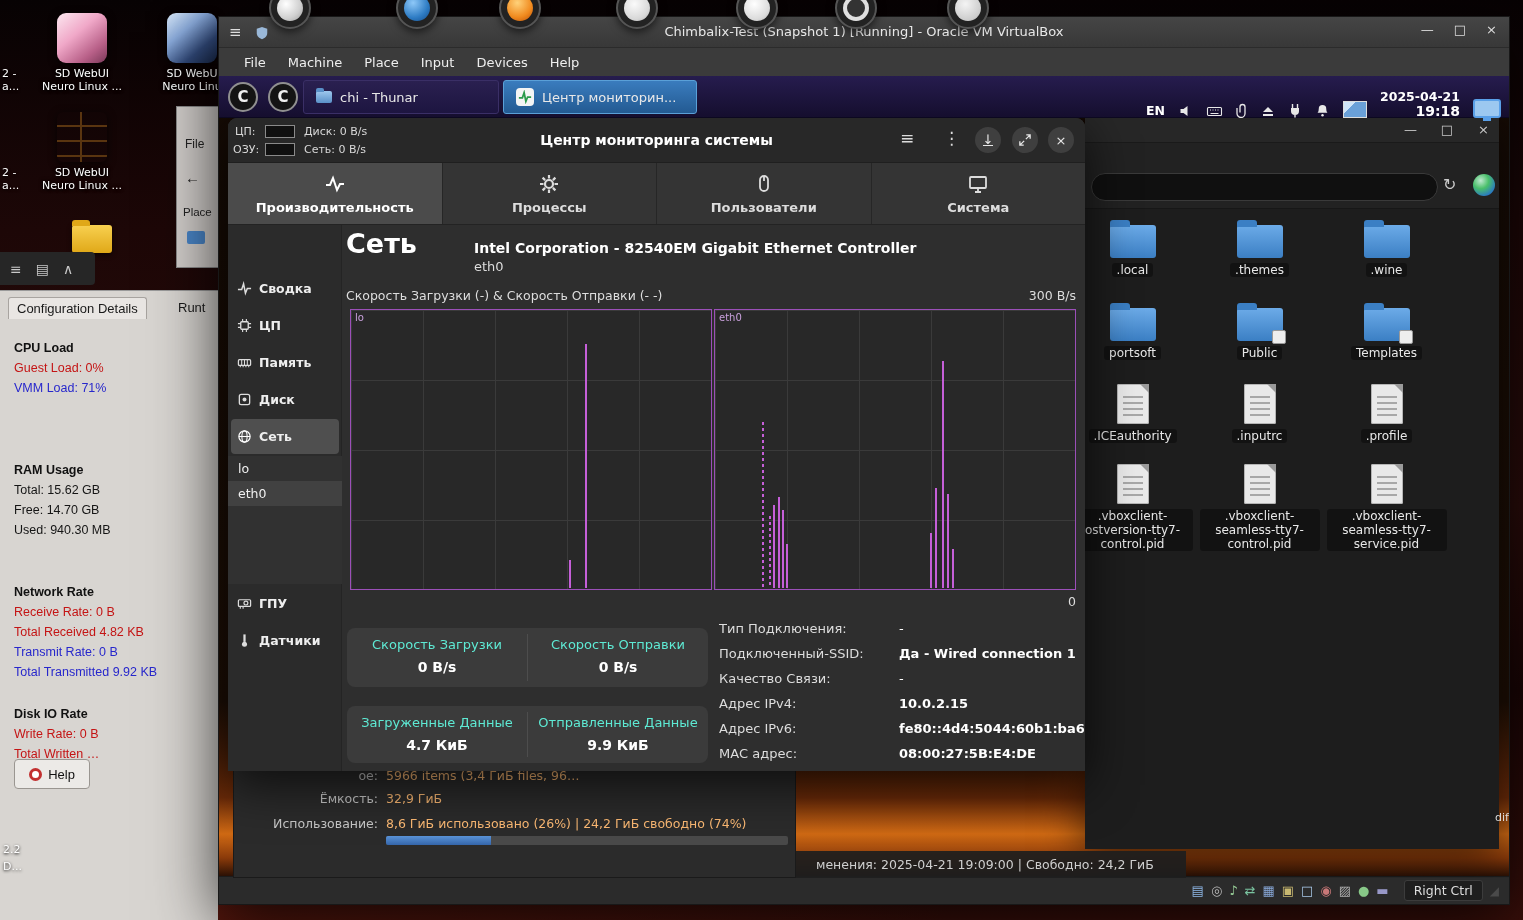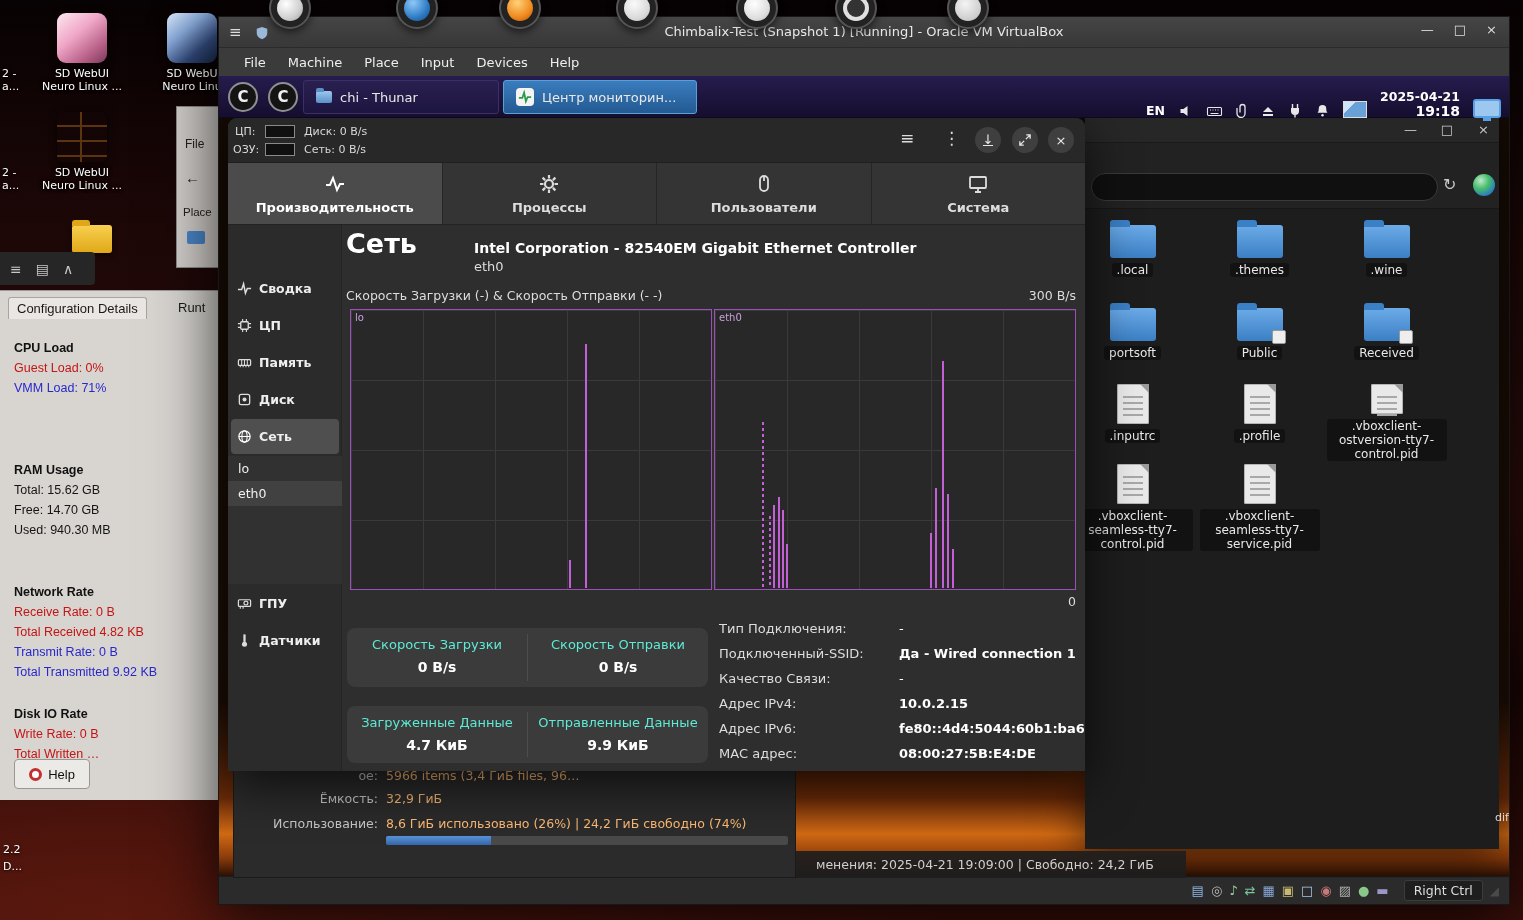--- a/index.html
+++ b/index.html
@@ -19,21 +19,21 @@
                      linear-gradient(90deg,rgba(0,0,0,0) 0 23px,#5a3510 23px 25px,rgba(0,0,0,0) 25px)}
   .dlab{position:absolute;color:#fff;font-size:11px;line-height:13px;text-align:center;width:86px;
     text-shadow:0 1px 3px #000,0 0 4px #000}
   .dfrag{position:absolute;color:#fff;font-size:11px;line-height:13px;text-shadow:0 1px 3px #000;width:30px}
   .miniwin{position:absolute;left:176px;top:106px;width:44px;height:162px;background:#d2cecb;border:1px solid #8a8a8a;overflow:hidden;color:#222;font-family:"Liberation Sans",sans-serif}
   .yfolder{position:absolute;left:72px;top:225px;width:40px;height:28px;border-radius:3px;
     background:linear-gradient(#f8d050,#e0a818);box-shadow:0 2px 5px rgba(0,0,0,.6)}
   .yfolder::before{content:"";position:absolute;top:-5px;left:0;width:18px;height:6px;border-radius:3px 3px 0 0;background:#e0a818}
   .htoolbar{position:absolute;left:0;top:252px;width:95px;height:33px;background:#262626;border-radius:0 4px 4px 0;
     display:flex;align-items:center;gap:14px;padding-left:10px;color:#c8c8c8;font-size:14px}
-  .hpanel{position:absolute;left:0;top:290px;width:218px;height:510px;background:#d8d5d1;border-top:1px solid #9a9a9a;
+  .hpanel{position:absolute;left:0;top:290px;width:218px;height:630px;background:#d8d5d1;border-top:1px solid #9a9a9a;
     font-family:"Liberation Sans",sans-serif;overflow:hidden}
   .hpanel .tab{position:absolute;top:6px;font-size:13px;color:#1a1a1a;padding:3px 8px}
   .hpanel .tab.active{background:#e9e6e3;border:1px solid #a8a4a0;border-bottom:none;border-radius:3px 3px 0 0}
   .hline{position:absolute;left:14px;font-size:12.5px;color:#151515;white-space:nowrap}
   .hline.hd{font-weight:bold;color:#111}
   .hline.r{color:#c41414}
   .hline.b{color:#2727cc}
   .helpbtn{position:absolute;left:14px;top:468px;width:76px;height:30px;background:#eceae7;border:1px solid #9a9691;border-radius:4px;
     display:flex;align-items:center;gap:6px;justify-content:center;font-size:13px;color:#111}
   .helpring{width:13px;height:13px;border-radius:50%;border:3px solid #c23030;background:#fff}
@@ -357,21 +357,25 @@
           <div class="fcell">
               <span class="folder">
                 <span class="emblem"></span>
               </span>
               <span class="flabel">Public</span>
             </div>
           <div class="fcell">
               <span class="folder">
                 <span class="emblem"></span>
               </span>
-              <span class="flabel">Received</span>
+              <span class="flabel">Templates</span>
+            </div>
+          <div class="fcell">
+              <span class="file"></span>
+              <span class="flabel">.ICEauthority</span>
             </div>
           <div class="fcell">
               <span class="file"></span>
               <span class="flabel">.inputrc</span>
             </div>
           <div class="fcell">
               <span class="file"></span>
               <span class="flabel">.profile</span>
             </div>
           <div class="fcell">
@@ -415,20 +419,21 @@
 
       <div class="mon">
 
         <div class="mhead">
           <span class="sm" style="left:7px;top:7px">ЦП:</span>
           <span class="mbox" style="left:37px;top:7px"></span>
           <span class="sm" style="left:5px;top:25px">ОЗУ:</span>
           <span class="mbox" style="left:37px;top:25px"></span>
           <span class="sm" style="left:76px;top:7px">Диск: 0 B/s</span>
           <span class="sm" style="left:76px;top:25px">Сеть: 0 B/s</span>
+          <span class="mtitle">Центр мониторинга системы</span>
           <span class="mico" style="left:672px">≡</span>
           <span class="mico" style="left:715px">⋮</span>
           <span class="cbtn" style="left:747px">
               <span style="border-bottom:1.5px solid #e8e8e8;line-height:11px">↓</span>
             </span>
           <span class="cbtn" style="left:784px">
             <svg width="12" height="12" viewBox="0 0 14 14">
                 <path d="M8.5 1H13v4.5M5.5 13H1V8.5M13 1L8 6M1 13l5-5" stroke="#e8e8e8" stroke-width="1.5" fill="none"></path>
               </svg>
           </span>

